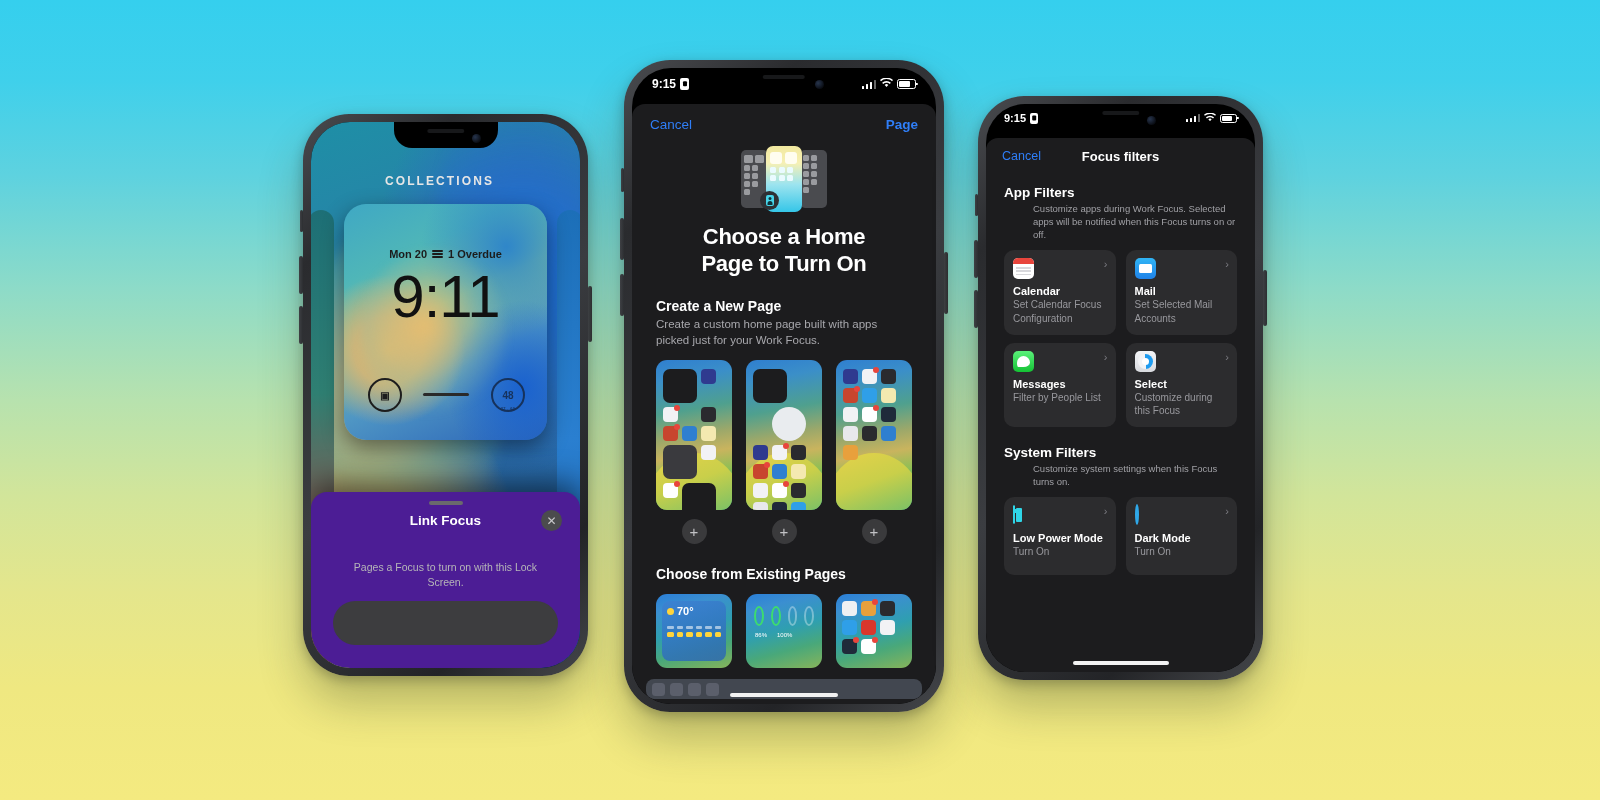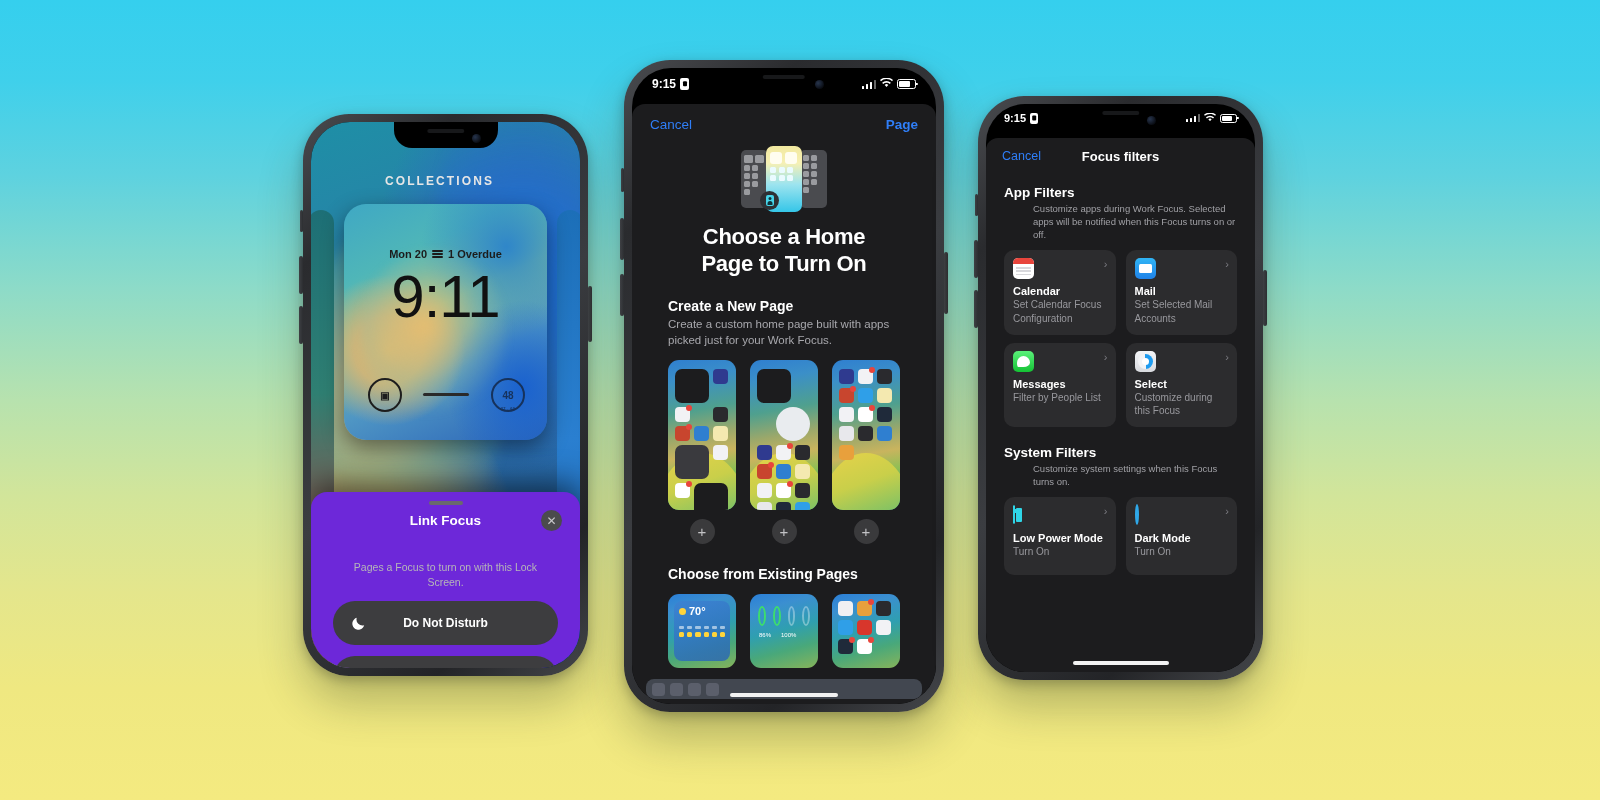--- a/index.html
+++ b/index.html
@@ -95,21 +95,21 @@
      display:flex; align-items:center; justify-content:center; color:#1d1d1d;
      font-size:10px; font-weight:700;}
   .ringb{ border-color:#16325c; color:#16325c; position:relative;}
   .ringb small{ position:absolute; bottom:-1px; left:50%; transform:translateX(-50%);
      font-size:4px; letter-spacing:.3px; white-space:nowrap;}
   .lkdash{ position:absolute; bottom:44px; left:50%; transform:translateX(-50%);
      width:46px; height:3.5px; border-radius:3px; background:#2a2a2a; z-index:3;}
 
   
   .sheet{ position:absolute; left:0; right:0; bottom:0; top:370px; z-index:20;
-    background:#6d28d9; border-radius:16px 16px 39px 39px; padding-top:9px;
+    background:#4c1d95; border-radius:16px 16px 39px 39px; padding-top:9px;
     box-shadow:0 -8px 30px rgba(0,0,0,.55);}
   .grab{ width:34px; height:4px; border-radius:3px; background:#6a6a6c; margin:0 auto;}
   .sheet h2{ text-align:center; color:#fff; font-size:13.5px; font-weight:700; margin-top:8px;}
   .closebtn{ position:absolute; right:18px; top:18px; width:21px; height:21px;
     border-radius:50%; background:#4b4b4d; display:flex; align-items:center;
     justify-content:center; color:#c9c9cb; font-size:12px; line-height:1;}
   .sheet .sub{ text-align:center; color:#b6b6b8; font-size:10.5px; line-height:1.45;
     margin:32px 42px 0; }
   .frow{ margin:11px 22px 0; height:44px; border-radius:22px; background:#3d3d3f;
     display:flex; align-items:center; position:relative; }
@@ -145,21 +145,21 @@
      padding:6px 4px; display:flex; flex-wrap:wrap; align-content:flex-start; gap:2.5px;}
   .heroicon .mid i{ width:12px; height:12px; border-radius:3px; background:#fffdf0;}
   .heroicon .mid i.s{ width:6px; height:6px; border-radius:1.5px; background:#eafbff;}
   .heroicon .fbdg{ position:absolute; left:19px; bottom:2px; width:19px; height:19px;
      border-radius:50%; background:#2f3034; display:flex; align-items:center; justify-content:center;}
   .heroicon .fbdg .idbadge{ width:8px; height:11px; border-radius:2px;}
   .heroicon .fbdg .idbadge::before{ width:3px; height:3px; top:1.5px;}
   .heroicon .fbdg .idbadge::after{ width:5px; height:3.5px; bottom:1.5px;}
   .herotitle{ text-align:center; color:#fff; font-size:22px; font-weight:700;
      line-height:1.22; margin:12px 22px 0; letter-spacing:-.3px;}
-  .msec{ margin-top:20px; padding:0 36px; }
+  .msec{ margin-top:20px; padding:0 24px; }
   .msec h3{ color:#fff; font-size:14px; font-weight:700; }
   .msec p{ color:#a8a8ad; font-size:11.5px; line-height:1.38; margin-top:3px;}
   .thumbrow{ display:flex; gap:14px; margin-top:12px; }
   .thumb{ flex:1; height:150px; border-radius:11px; overflow:hidden; position:relative;
      background:linear-gradient(170deg,#2f7fd0 0%,#3b8fc8 14%,#4fa08e 34%,#9ca86a 50%,#c9b45e 62%,#8fbf55 74%,#3fa06a 88%,#2a7f86 100%);}
   .thumb .wave{ position:absolute; left:-18%; bottom:-48%; width:136%; height:86%;
      border-radius:50%;
      background:linear-gradient(160deg,#e8d24a 0%,#c9cf4a 28%,#6fbf6a 58%,#2f9e9a 82%,#1f7f96 100%);}
   .thumb .inner{ position:absolute; inset:0; padding:9px 7px 0; display:flex;
      flex-wrap:wrap; align-content:flex-start; gap:4px; z-index:2;}
@@ -281,28 +281,20 @@
         </div>
       </div>
     </div>
 
     <div class="sheet">
       <div class="grab"></div>
       <h2>Link Focus</h2>
       <div class="closebtn">✕</div>
       <div class="sub">Pages a Focus to turn on with this Lock Screen.</div>
 
-      <div class="frow">
-        <span class="fi">
-          <svg width="17" height="17" viewBox="0 0 24 24">
-              <path d="M20 14.5A8.5 8.5 0 0 1 9.5 4 8.5 8.5 0 1 0 20 14.5z" fill="#fff"></path>
-            </svg>
-        </span>
-        <span class="fl">Do Not Disturb</span>
-      </div>
 
       <div class="frow">
         
         
       </div>
 
     </div>
   </div>
 </div>
 

